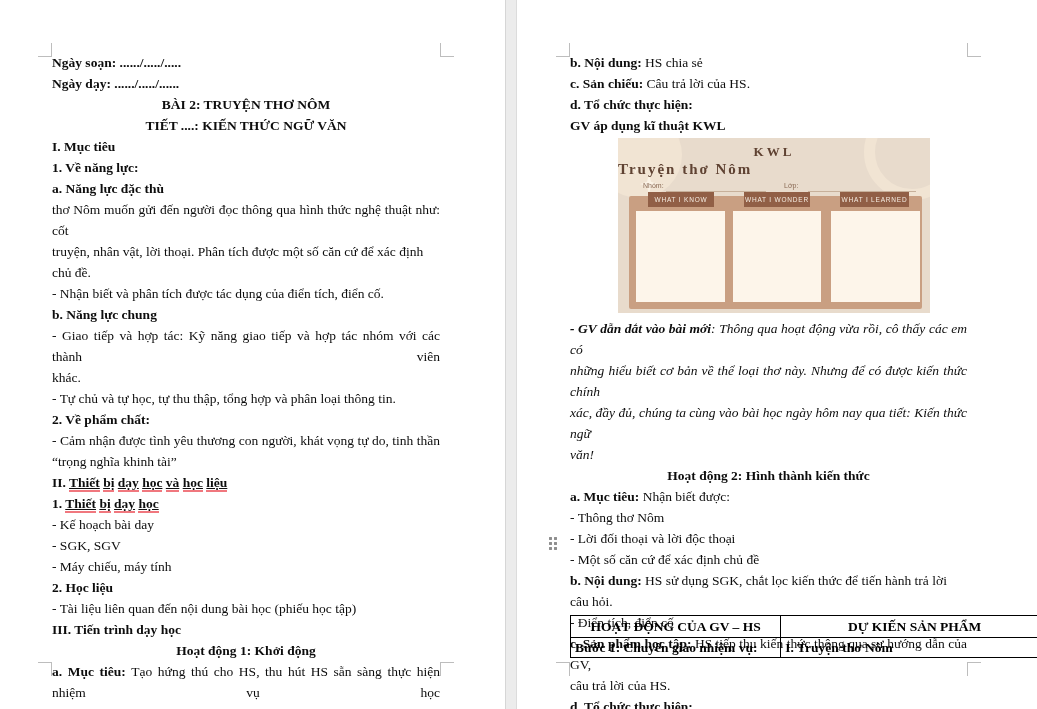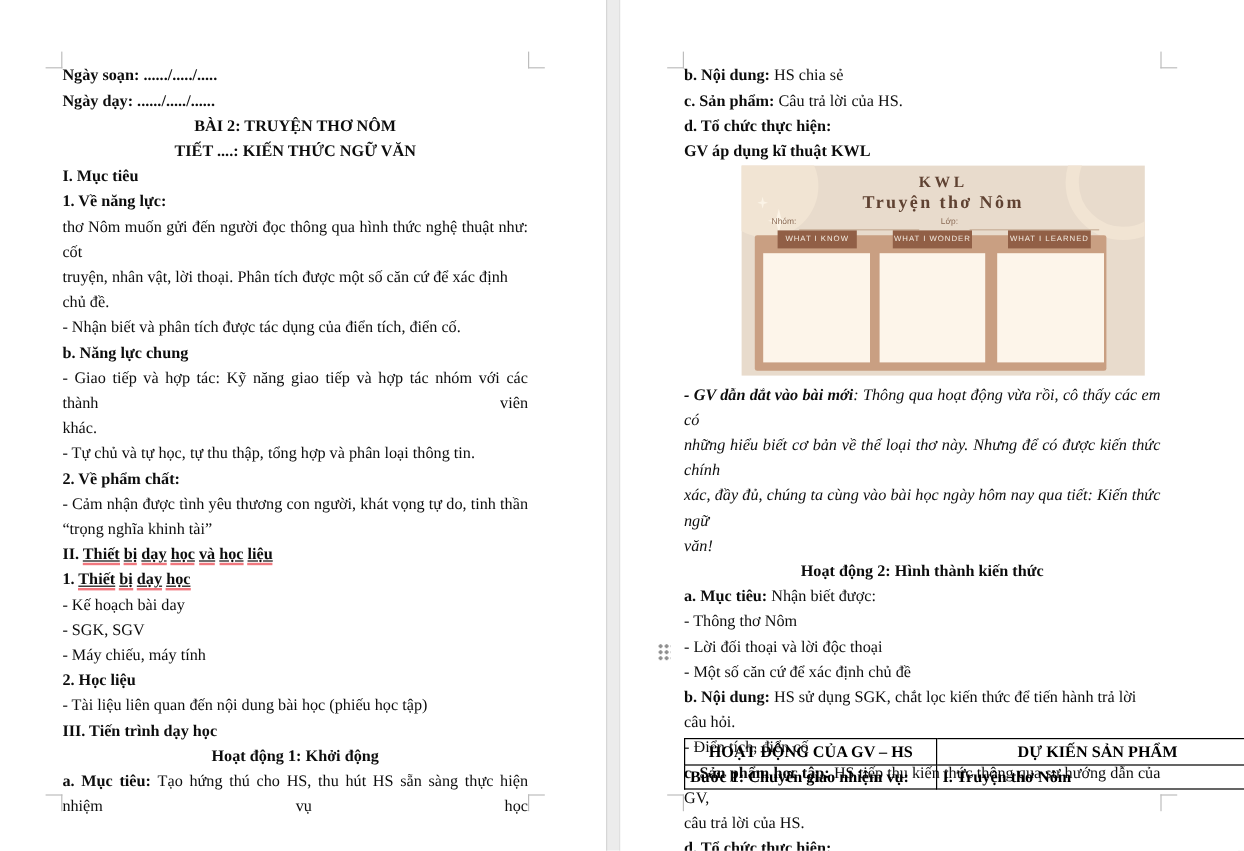--- a/index.html
+++ b/index.html
@@ -55,42 +55,41 @@
     border:1.8px solid #000;padding:0 4px;vertical-align:middle;
     overflow:hidden;white-space:nowrap;
   }
   .doc-table th{font-weight:bold;text-align:center;height:21px;}
   .doc-table td{font-weight:bold;text-align:left;height:19px;}
 
   
   .kwl{
     position:absolute;overflow:hidden;
     background:var(--kwl-bg,#e8dbcc);
-    padding-left:24px;
   }
   .kwl-circle{
     position:absolute;left:-22px;top:-26px;width:86px;height:86px;border-radius:50%;
     background:var(--kwl-soft,#f1e4d3);
   }
   .kwl-ring{
     position:absolute;right:-30px;top:-34px;width:96px;height:96px;border-radius:50%;
     border:11px solid var(--kwl-soft,#f1e4d3);box-sizing:border-box;background:transparent;
   }
   .kwl-sparkle{
     position:absolute;background:var(--kwl-spark,#fbf3e6);
     clip-path:polygon(50% 0,61% 39%,100% 50%,61% 61%,50% 100%,39% 61%,0 50%,39% 39%);
   }
   .kwl-sparkle.s1{left:22px;top:36px;width:18px;height:20px;}
   .kwl-sparkle.s2{left:13px;top:26px;width:9px;height:10px;}
   .kwl-title{
     position:absolute;left:0;top:6px;width:100%;text-align:center;
     font-size:13px;font-weight:600;letter-spacing:3px;color:var(--kwl-dark,#5f4232);
   }
   .kwl-subtitle{
-    position:absolute;left:0;top:23px;width:100%;text-align:center;
+    position:absolute;left:0;top:23px;width:100%;
     font-size:15px;font-weight:bold;letter-spacing:2px;color:var(--kwl-dark,#5f4232);
   }
   .kwl-label{
     position:absolute;top:44px;font-size:7px;color:#8a6a55;
     font-family:"Liberation Sans",sans-serif;
   }
   .kwl-meta-line{
     position:absolute;top:53px;height:1px;background:#c7b09a;
   }
   .kwl-panel{
@@ -121,20 +120,21 @@
   <div class="mark tr" style="left:440px;top:43px;"></div>
   <div class="mark bl" style="left:38px;top:662px;"></div>
   <div class="mark br" style="left:440px;top:662px;"></div>
   <div class="textcol" style="left:52px;top:52px;width:388px;">
       <div class="line"><span class="sb ">Ngày soạn: ....../...../.....</span></div>
       <div class="line"><span class="sb ">Ngày dạy: ....../...../......</span></div>
       <div class="line a-c"><span class="sb ">BÀI 2: TRUYỆN THƠ NÔM</span></div>
       <div class="line a-c"><span class="sb ">TIẾT ....: KIẾN THỨC NGỮ VĂN</span></div>
       <div class="line"><span class="sb ">I. Mục tiêu</span></div>
       <div class="line"><span class="sb ">1. Về năng lực:</span></div>
+      <div class="line"><span class="sb ">a. Năng lực đặc thù</span></div>
       <div class="line a-j"><span class="">thơ Nôm muốn gửi đến người đọc thông qua hình thức nghệ thuật như: cốt</span></div>
       <div class="line"><span class="">truyện, nhân vật, lời thoại. Phân tích được một số căn cứ để xác định chủ đề.</span></div>
       <div class="line"><span class="">- Nhận biết và phân tích được tác dụng của điển tích, điển cố.</span></div>
       <div class="line"><span class="sb ">b. Năng lực chung</span></div>
       <div class="line a-j"><span class="">- Giao tiếp và hợp tác: Kỹ năng giao tiếp và hợp tác nhóm với các thành viên</span></div>
       <div class="line"><span class="">khác.</span></div>
       <div class="line"><span class="">- Tự chủ và tự học, tự thu thập, tổng hợp và phân loại thông tin.</span></div>
       <div class="line"><span class="sb ">2. Về phẩm chất:</span></div>
       <div class="line a-j"><span class="">- Cảm nhận được tình yêu thương con người, khát vọng tự do, tinh thần</span></div>
       <div class="line"><span class="">“trọng nghĩa khinh tài”</span></div>
@@ -155,21 +155,21 @@
 <div class="right-edge"></div>
 
 <div class="page" id="page-right">
   <div class="mark tl" style="left:39px;top:43px;"></div>
   <div class="mark tr" style="left:450px;top:43px;"></div>
   <div class="mark bl" style="left:39px;top:662px;"></div>
   <div class="mark br" style="left:450px;top:662px;"></div>
 
   <div class="textcol" style="left:53px;top:52px;width:397px;">
       <div class="line"><span class="sb ">b. Nội dung: </span><span class="">HS chia sẻ</span></div>
-      <div class="line"><span class="sb ">c. Sản phẩm: </span><span class="">Câu trả lời của HS.</span></div>
+      <div class="line"><span class="sb ">c. Sản chiếu: </span><span class="">Câu trả lời của HS.</span></div>
       <div class="line"><span class="sb ">d. Tổ chức thực hiện:</span></div>
       <div class="line"><span class="sb ">GV áp dụng kĩ thuật KWL</span></div>
     </div>
 
   <div class="kwl" style="left:101px;top:138px;width:312px;height:175px;">
     <div class="kwl-circle"></div>
     <div class="kwl-ring"></div>
     <div class="kwl-sparkle s1"></div>
     <div class="kwl-sparkle s2"></div>
     <div class="kwl-title">KWL</div>

